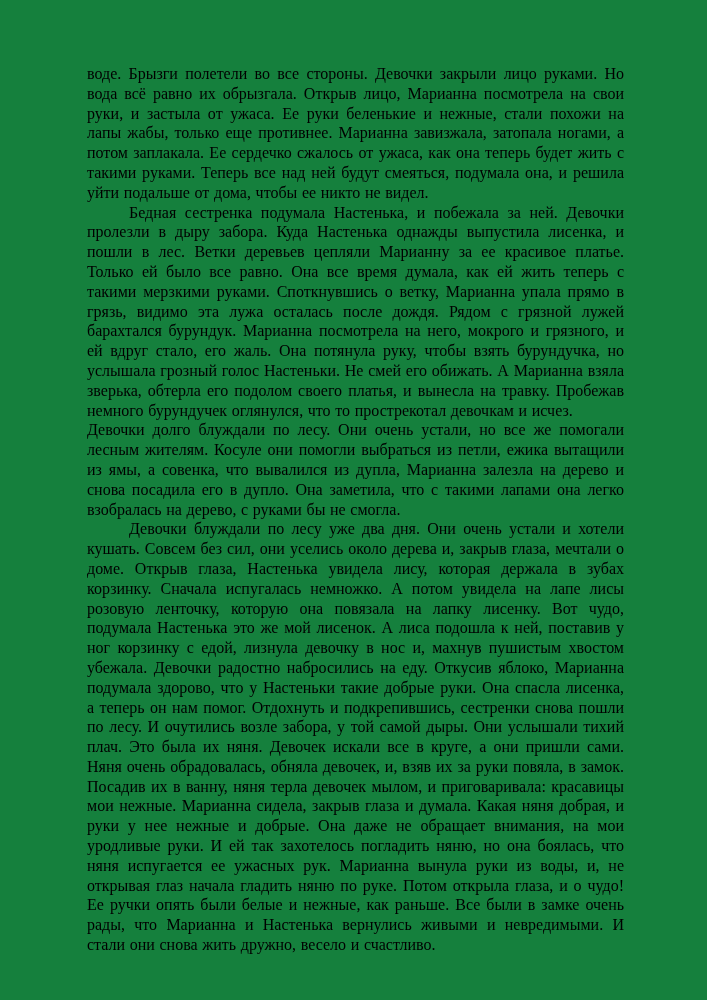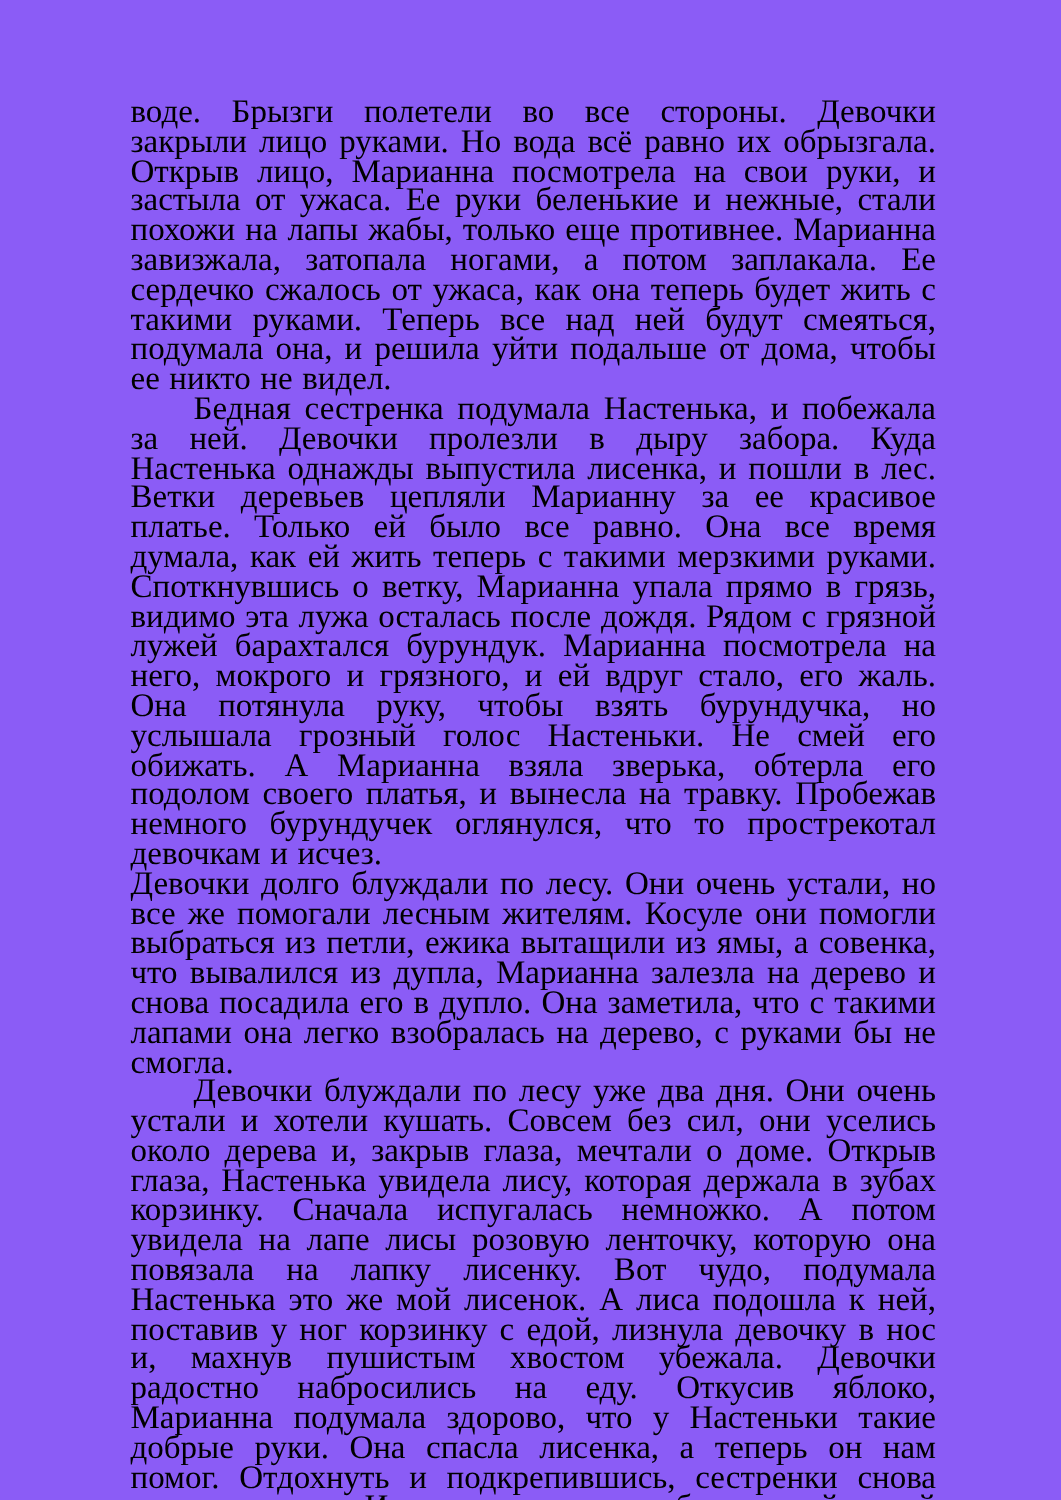--- a/index.html
+++ b/index.html
@@ -5,26 +5,26 @@
   html, body {
     margin: 0;
     padding: 0;
     background: #ffffff;
   }
   .page {
     position: relative;
     width: 707px;
     height: 1000px;
     box-sizing: border-box;
-    background: #8b5cf6;
+    background: #15803d;
     color: #000000;
     padding: 64px 83px 40px 87px;
     overflow: hidden;
     font-family: "Liberation Serif", "DejaVu Serif", serif;
-    font-size: 22px;
+    font-size: 16px;
     line-height: 19.8px;
     text-align: justify;
     -webkit-font-smoothing: antialiased;
   }
   .para {
     margin: 0;
     padding: 0;
     word-spacing: 0.04em;
   }
   .para.indent {

